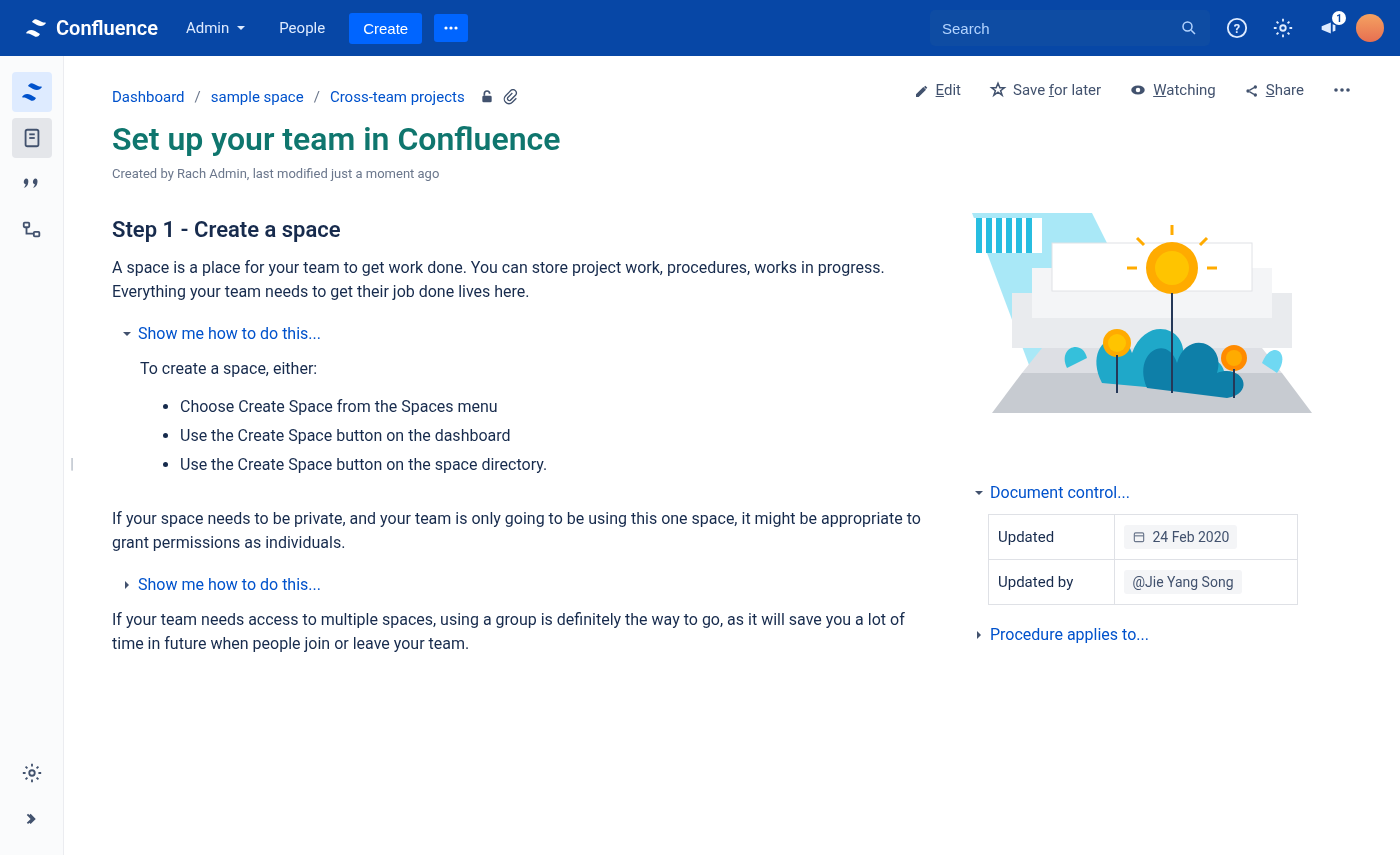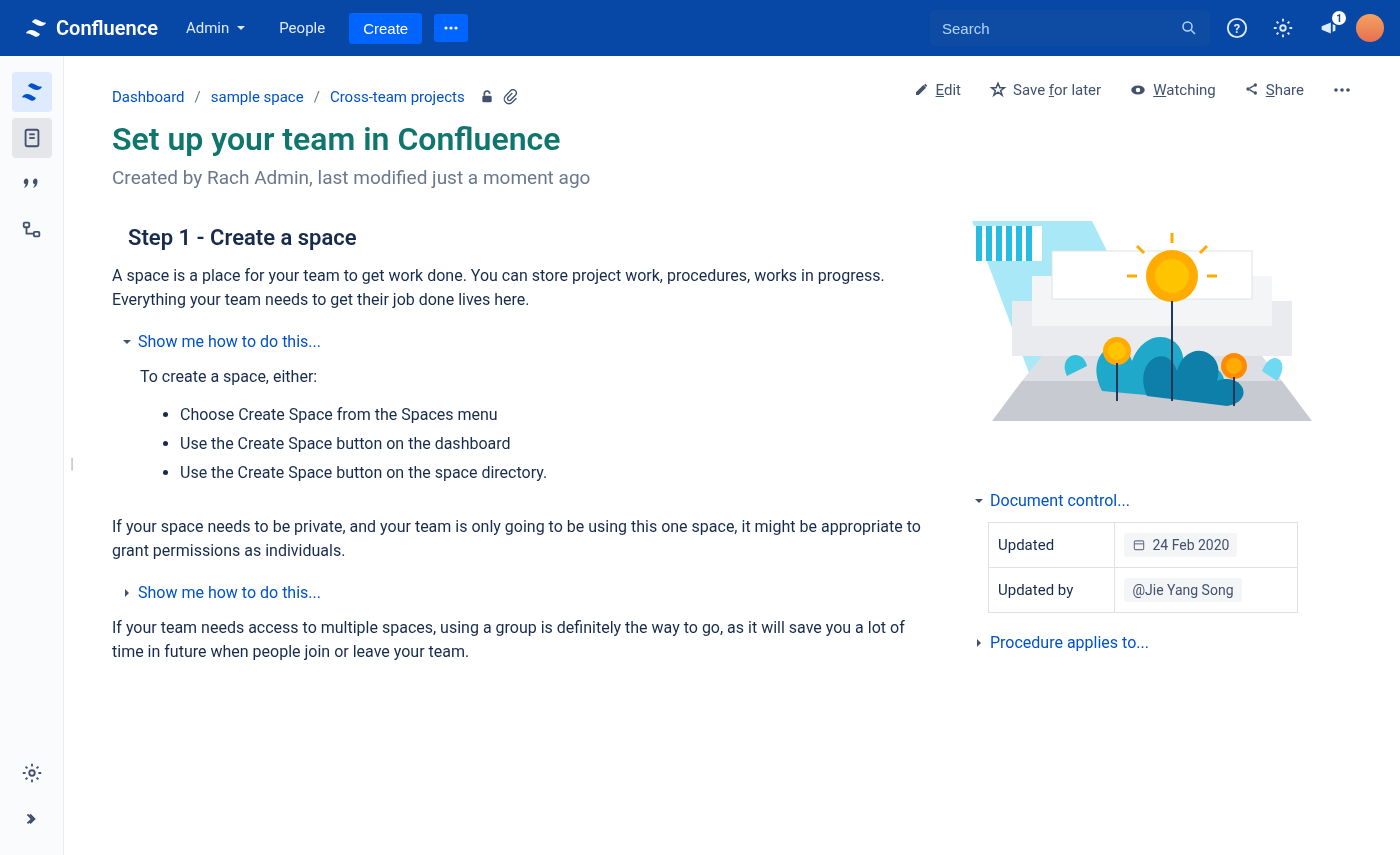--- a/index.html
+++ b/index.html
@@ -25,31 +25,31 @@
 .side-icon.active { background: #DEEBFF; color: #0052CC; }
 .side-icon.selected { background: #E4E6EA; color: #42526E; }
 .side-bottom { position: absolute; bottom: 16px; display: flex; flex-direction: column; align-items: center; gap: 6px; }
 .collapse-handle { position: absolute; right: -8px; top: 50%; color: #C1C7D0; font-size: 14px; letter-spacing: -3px; }
 
 .content-area { flex: 1; overflow-y: auto; padding: 24px 48px; }
 .breadcrumbs { display: flex; align-items: center; gap: 10px; font-size: 15px; margin-bottom: 14px; margin-top: 8px; }
 .breadcrumbs .sep { color: #6B778C; }
 .bc-icons { color: #42526E; display: flex; gap: 8px; margin-left: 4px; }
 .actions { float: right; display: flex; gap: 28px; align-items: center; color: #42526E; font-size: 15px; }
-.action { display: flex; align-items: flex-start; gap: 6px; cursor: pointer; }
+.action { display: flex; align-items: flex-end; gap: 6px; cursor: pointer; }
 .underline-letter { text-decoration: underline; }
 
 .title { font-size: 32px; font-weight: 600; color: #0f766e; margin-bottom: 8px; }
-.byline { color: #6B778C; font-size: 19px; margin-bottom: 32px; }
+.byline { color: #6B778C; font-size: 13px; margin-bottom: 32px; }
 
 .cols { display: flex; gap: 40px; }
 .main-col { flex: 1; max-width: 820px; }
 .side-col { width: 360px; }
 
-h2 { font-size: 22px; font-weight: 600; color: #172B4D; margin-bottom: 14px; margin-top: 4px; margin-left: 16px; }
+h2 { font-size: 22px; font-weight: 600; color: #172B4D; margin-bottom: 14px; margin-top: 4px; }
 p { font-size: 16px; line-height: 1.5; margin-bottom: 20px; color: #172B4D; }
 
 .expand-link { display: flex; align-items: center; gap: 4px; color: #0052CC; font-size: 16px; margin: 10px 0 14px 8px; cursor: pointer; }
 .expand-body { margin-left: 28px; margin-bottom: 28px; }
 .expand-body p { margin-bottom: 12px; }
 .expand-body ul { margin-left: 40px; margin-bottom: 12px; }
 .expand-body li { line-height: 1.8; font-size: 16px; }
 
 .illus { width: 360px; height: 240px; margin-bottom: 30px; }
 

